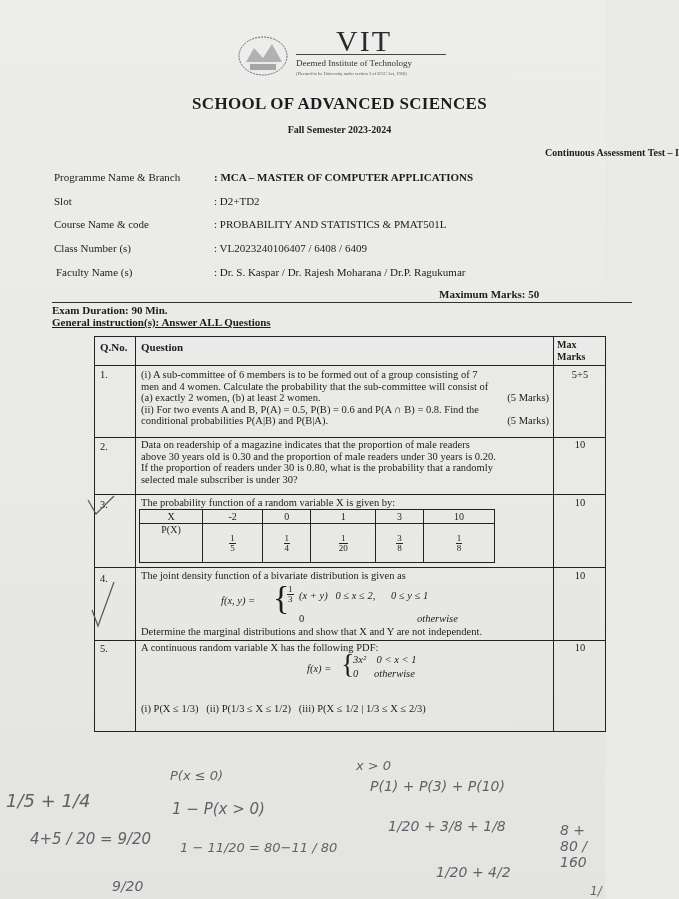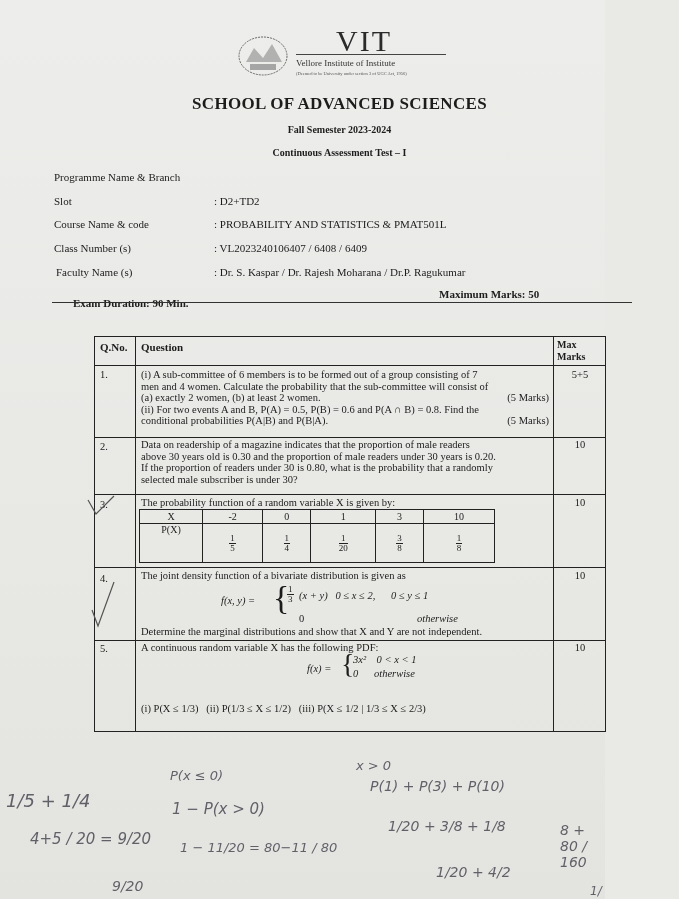--- a/index.html
+++ b/index.html
@@ -16,27 +16,27 @@
   }
   .logo-wrap { position: absolute; left: 236px; top: 26px; width: 215px; height: 56px; }
   .logo-emblem { position: absolute; left: 0; top: 6px; width: 54px; height: 46px; }
   .logo-vit { position: absolute; left: 100px; top: -2px; font-size: 30px; letter-spacing: 2px; color: #2b2b2b; }
   .logo-rule { position: absolute; left: 60px; top: 28px; width: 150px; height: 0; border-top: 1px solid #444; }
   .logo-name { position: absolute; left: 60px; top: 32px; font-size: 9px; color: #333; white-space: nowrap; }
   .logo-sub { position: absolute; left: 60px; top: 45px; font-size: 4.5px; color: #555; white-space: nowrap; }
 
   .school { position: absolute; left: 0; width: 679px; top: 94px; text-align: center; font-size: 17px; font-weight: bold; letter-spacing: 0.3px; }
   .sem { position: absolute; left: 0; width: 679px; top: 124px; text-align: center; font-size: 10px; font-weight: bold; }
-  .cat { position: absolute; left: 0; width: 679px; top: 147px; text-align: center; font-size: 10px; font-weight: bold; }
+  .cat { position: absolute; left: 0; width: 679px; top: 147px; text-align: right; font-size: 10px; font-weight: bold; }
 
   .meta-label { position: absolute; left: 54px; font-size: 11px; }
   .meta-value { position: absolute; left: 214px; font-size: 11px; }
   .meta-value.bold { font-weight: bold; }
 
-  .duration { position: absolute; left: 52px; top: 297px; font-size: 11px; font-weight: bold; margin-left: 21px; }
+  .duration { position: absolute; left: 52px; top: 304px; font-size: 11px; font-weight: bold; }
   .maxmarks { position: absolute; left: 439px; top: 288px; font-size: 11px; font-weight: bold; }
   .hrule { position: absolute; left: 52px; top: 302px; width: 580px; border-top: 1px solid #333; }
   .instr { position: absolute; left: 52px; top: 316px; font-size: 11px; font-weight: bold; text-decoration: underline; }
 
   .qtable { position: absolute; left: 94px; top: 336px; width: 512px; height: 396px; border: 1px solid #222; box-sizing: border-box; }
   .qtable .vline1 { position: absolute; left: 40px; top: 0; bottom: 0; border-left: 1px solid #222; }
   .qtable .vline2 { position: absolute; left: 458px; top: 0; bottom: 0; border-left: 1px solid #222; }
   .qtable .hline { position: absolute; left: 0; right: 0; border-top: 1px solid #222; }
   .th { position: absolute; font-size: 11px; font-weight: bold; }
   .qno { position: absolute; left: 5px; font-size: 10.5px; }
@@ -62,41 +62,43 @@
 <div class="paper">
 
   <div class="logo-wrap">
     <svg class="logo-emblem" viewBox="0 0 54 46">
       <ellipse cx="27" cy="24" rx="24" ry="19" fill="none" stroke="#666" stroke-width="1" stroke-dasharray="2 1"></ellipse>
       <path d="M10 30 L18 16 L27 26 L36 12 L46 30 Z" fill="#8a8a8a" opacity="0.6"></path>
       <rect x="14" y="32" width="26" height="6" fill="#777" opacity="0.6"></rect>
     </svg>
     <div class="logo-vit">VIT</div>
     <div class="logo-rule"></div>
-    <div class="logo-name">Vellore Institute of Institute</div>
+    <div class="logo-name">Deemed Institute of Technology</div>
     <div class="logo-sub">(Deemed to be University under section 3 of UGC Act, 1956)</div>
   </div>
 
   <div class="school">SCHOOL OF ADVANCED SCIENCES</div>
   <div class="sem">Fall Semester 2023-2024</div>
   <div class="cat">Continuous Assessment Test – I</div>
 
   <div class="meta-label" style="top:171px">Programme Name &amp; Branch</div>
+  <div class="meta-value bold" style="top:171px">: MCA – MASTER OF COMPUTER APPLICATIONS</div>
   <div class="meta-label" style="top:195px">Slot</div>
   <div class="meta-value" style="top:195px">: D2+TD2</div>
   <div class="meta-label" style="top:218px">Course Name &amp; code</div>
   <div class="meta-value" style="top:218px">: PROBABILITY AND STATISTICS &amp; PMAT501L</div>
   <div class="meta-label" style="top:242px">Class Number (s)</div>
   <div class="meta-value" style="top:242px">: VL2023240106407 / 6408 / 6409</div>
   <div class="meta-label" style="top:266px; left:56px">Faculty Name (s)</div>
   <div class="meta-value" style="top:266px">: Dr. S. Kaspar / Dr. Rajesh Moharana / Dr.P. Ragukumar</div>
 
   <div class="duration">Exam Duration: 90 Min.</div>
   <div class="maxmarks">Maximum Marks: 50</div>
   <div class="hrule"></div>
+  <div class="instr">General instruction(s): Answer ALL Questions</div>
 
   <div class="qtable">
     <div class="vline1"></div>
     <div class="vline2"></div>
     <div class="hline" style="top:28px"></div>
     <div class="hline" style="top:100px"></div>
     <div class="hline" style="top:157px"></div>
     <div class="hline" style="top:230px"></div>
     <div class="hline" style="top:303px"></div>
 

